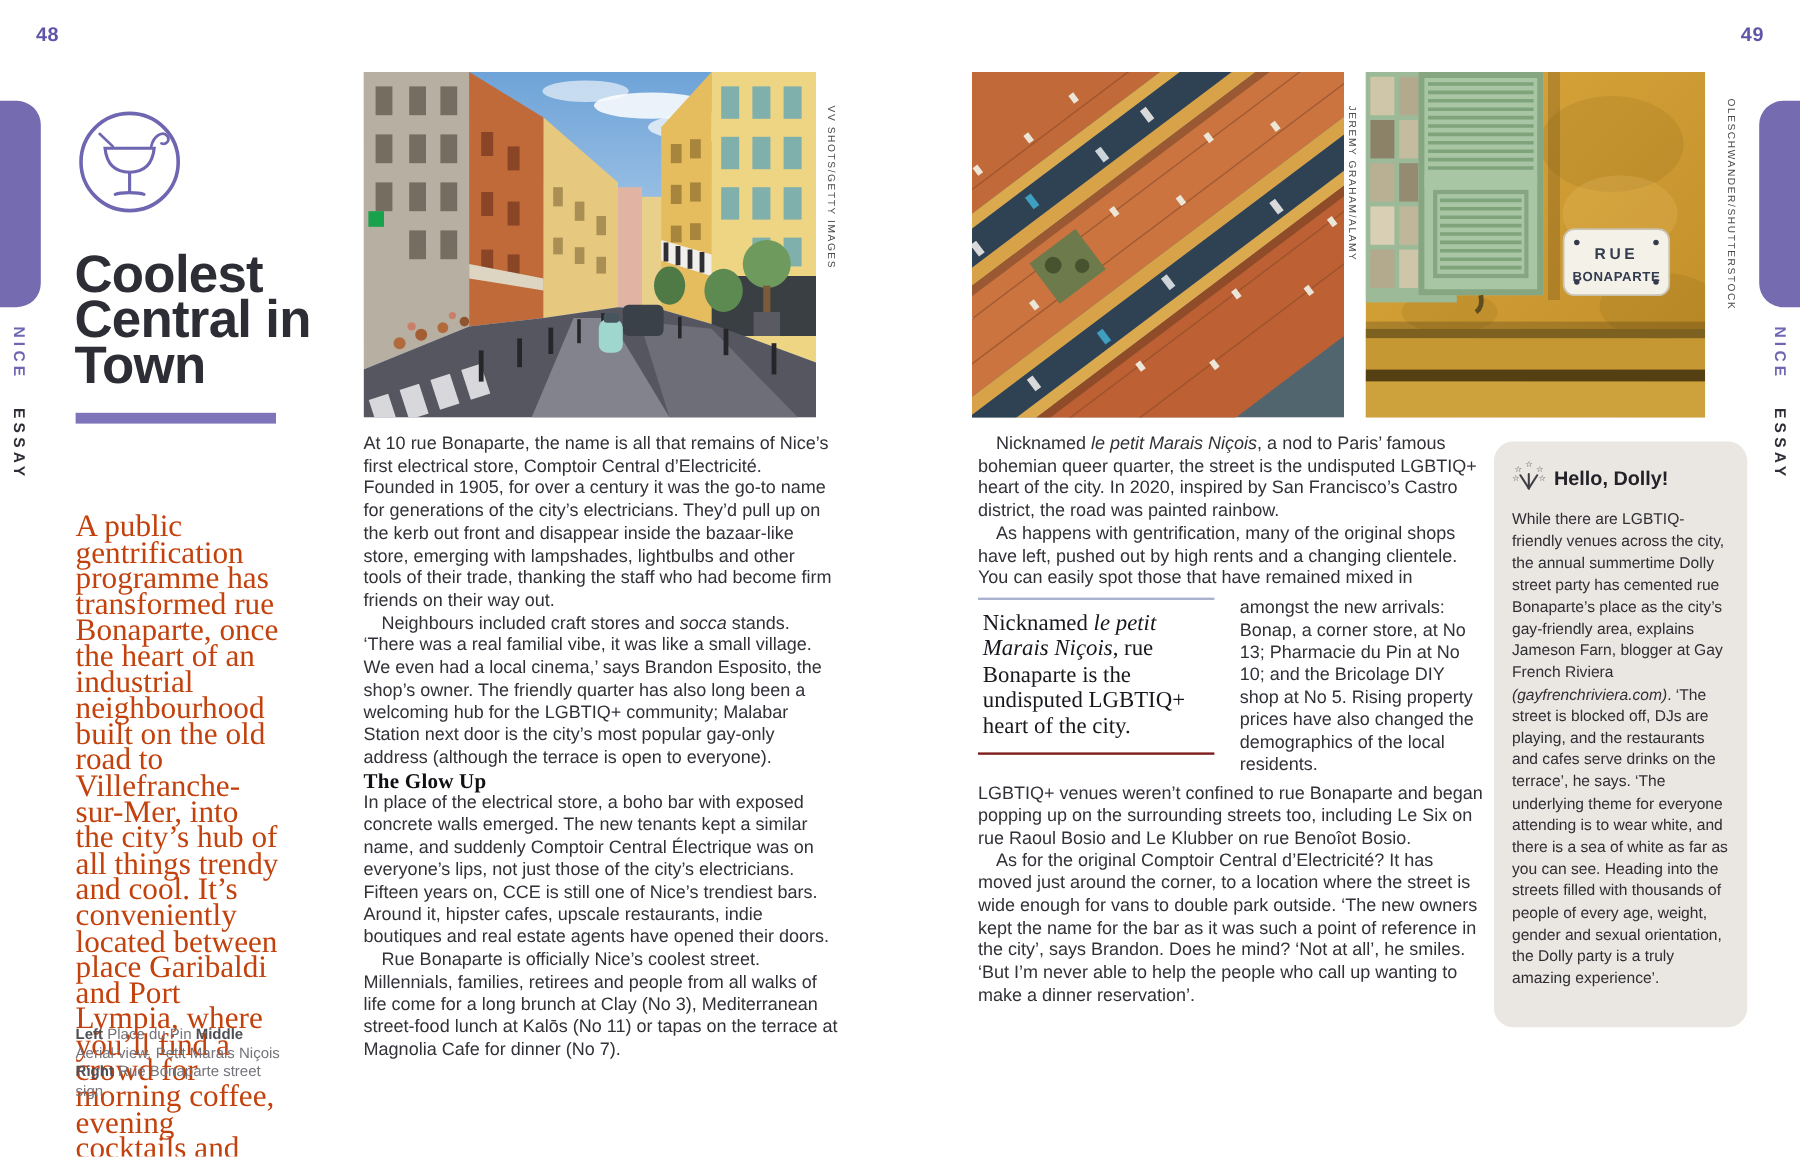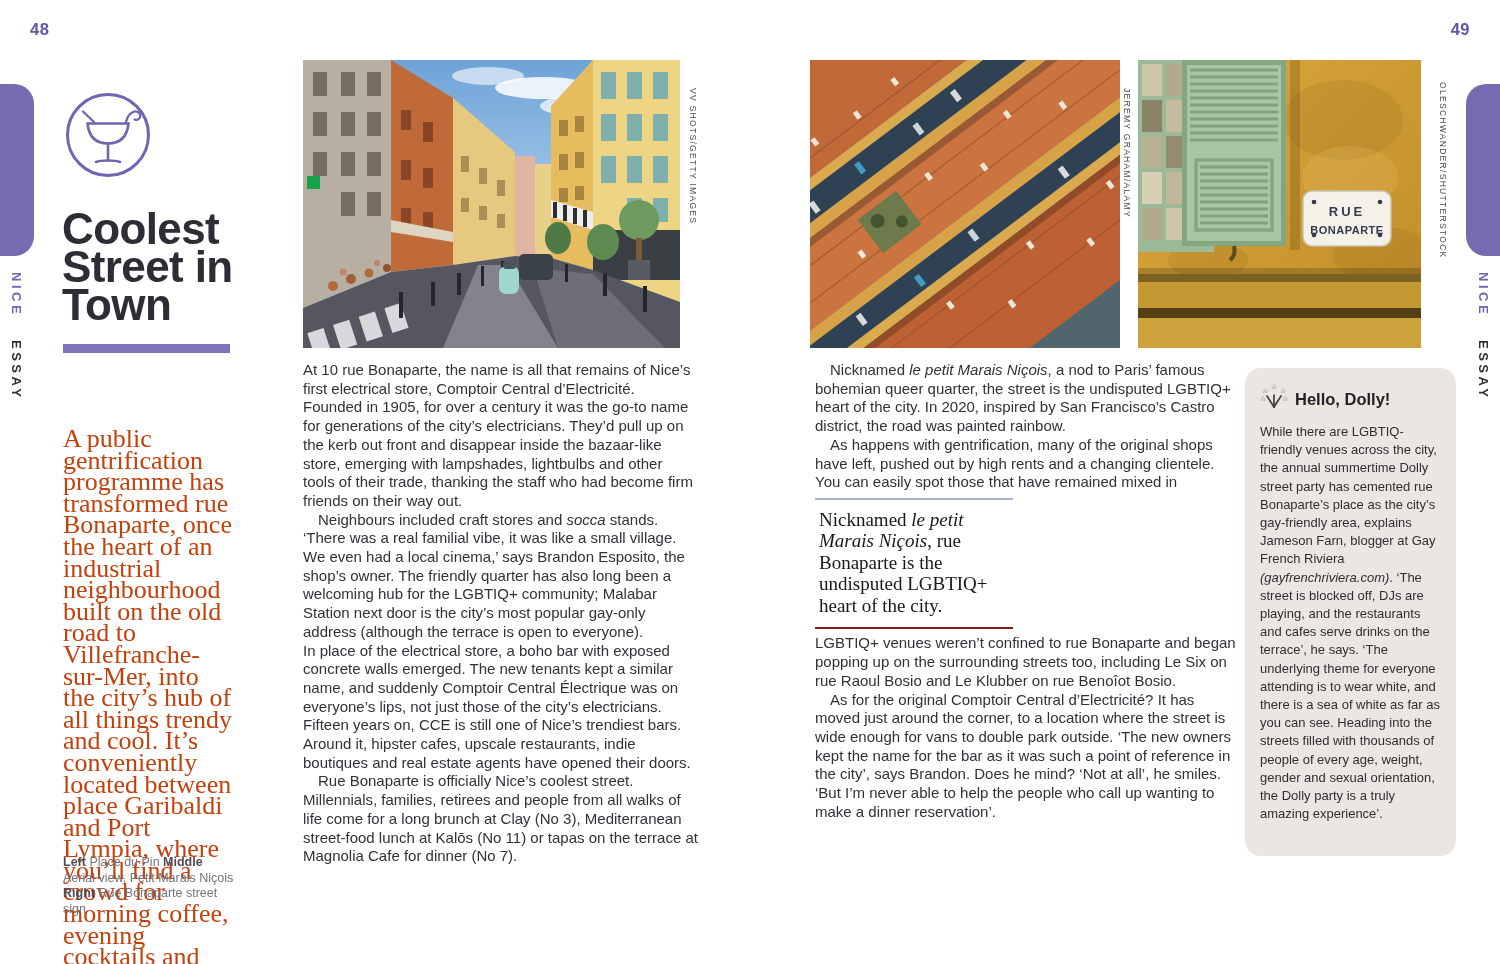--- a/index.html
+++ b/index.html
@@ -84,21 +84,21 @@
       <path d="M23.5,32.5 C25,47 33,52.5 44,52.5 C55,52.5 63,47 64.5,32.5 Z" stroke-width="2.6"></path>
       <path d="M44,52.5 V68.5" stroke-width="2.6"></path>
       <path d="M32,71 C36.5,69 51.5,69 56,71" stroke-width="2.6"></path>
       <path d="M30,31 L19,20.5" stroke-width="2.2"></path>
       <path d="M62,31 C64,22 72,17.5 75.5,22.5 C78,26.5 74,30 70.5,28.5" stroke-width="2.2"></path>
     </svg>
   </div>
 
   <h1 class="title">
     <span>Coolest</span>
-    <span>Street in</span>
+    <span>Central in</span>
     <span>Town</span>
   </h1>
   <div class="title-bar"></div>
 
   <div class="intro">A public gentrification programme has transformed rue Bonaparte, once the heart of an industrial neighbourhood built on the old road to Villefranche-sur-Mer, into the city’s hub of all things trendy and cool. It’s conveniently located between place Garibaldi and Port Lympia, where you’ll find a crowd for morning coffee, evening cocktails and everything in between.</div>
 
   <div class="caption">
     <b>Left</b><span> Place du Pin </span><b>Middle</b><span> Aerial view, Petit Marais Niçois </span><b>Right</b><span> Rue Bonaparte street sign</span>
   </div>
 
@@ -220,20 +220,21 @@
       <circle cx="336" cy="160" r="20" fill="#6f9a5d"></circle>
       <rect x="333" y="178" width="6" height="26" fill="#7c5a3a"></rect>
       <rect x="325" y="200" width="22" height="20" fill="#5a5a62"></rect>
     </svg>
   </div>
   <div class="credit credit-street">VV SHOTS/GETTY IMAGES</div>
 
   <div class="col col-left">
     <p>At 10 rue Bonaparte, the name is all that remains of Nice’s first electrical store, Comptoir Central d’Electricité. Founded in 1905, for over a century it was the go-to name for generations of the city’s electricians. They’d pull up on the kerb out front and disappear inside the bazaar-like store, emerging with lampshades, lightbulbs and other tools of their trade, thanking the staff who had become firm friends on their way out.</p>
     <p class="indent"><span>Neighbours included craft stores and </span><span class="ital">socca</span><span> stands. ‘There was a real familial vibe, it was like a small village. We even had a local cinema,’ says Brandon Esposito, the shop’s owner. The friendly quarter has also long been a welcoming hub for the LGBTIQ+ community; Malabar Station next door is the city’s most popular gay-only address (although the terrace is open to everyone).</span></p>
+    <p class="sechead">The Glow Up</p>
     <p>In place of the electrical store, a boho bar with exposed concrete walls emerged. The new tenants kept a similar name, and suddenly Comptoir Central Électrique was on everyone’s lips, not just those of the city’s electricians. Fifteen years on, CCE is still one of Nice’s trendiest bars. Around it, hipster cafes, upscale restaurants, indie boutiques and real estate agents have opened their doors.</p>
     <p class="indent">Rue Bonaparte is officially Nice’s coolest street. Millennials, families, retirees and people from all walks of life come for a long brunch at Clay (No 3), Mediterranean street-food lunch at Kalōs (No 11) or tapas on the terrace at Magnolia Cafe for dinner (No 7).</p>
   </div>
 
   <div class="page-num right">49</div>
 
   <div class="tab tab-right"></div>
   <div class="edge-label edge-right">
     <span class="region">NICE</span>
     <span class="section">ESSAY</span>
@@ -361,20 +362,21 @@
       <rect x="0" y="258" width="283" height="30" fill="#cda23c"></rect>
     </svg>
   </div>
   <div class="credit credit-sign">OLESCHWANDER/SHUTTERSTOCK</div>
 
   <div class="col col-right">
     <p class="indent"><span>Nicknamed </span><span class="ital">le petit Marais Niçois</span><span>, a nod to Paris’ famous bohemian queer quarter, the street is the undisputed LGBTIQ+ heart of the city. In 2020, inspired by San Francisco’s Castro district, the road was painted rainbow.</span></p>
     <p class="indent">As happens with gentrification, many of the original shops have left, pushed out by high rents and a changing clientele. You can easily spot those that have remained mixed in</p>
     <div class="wrap-row">
       <div class="pull-quote"><span>Nicknamed </span><span class="ital">le petit Marais Niçois</span><span>, rue Bonaparte is the undisputed LGBTIQ+ heart of the city.</span></div>
+      <div class="wrap-text">amongst the new arrivals: Bonap, a corner store, at No 13; Pharmacie du Pin at No 10; and the Bricolage DIY shop at No 5. Rising property prices have also changed the demographics of the local residents.</div>
     </div>
     <p>LGBTIQ+ venues weren’t confined to rue Bonaparte and began popping up on the surrounding streets too, including Le Six on rue Raoul Bosio and Le Klubber on rue Benoîot Bosio.</p>
     <p class="indent">As for the original Comptoir Central d’Electricité? It has moved just around the corner, to a location where the street is wide enough for vans to double park outside. ‘The new owners kept the name for the bar as it was such a point of reference in the city’, says Brandon. Does he mind? ‘Not at all’, he smiles. ‘But I’m never able to help the people who call up wanting to make a dinner reservation’.</p>
   </div>
 
   <div class="dolly">
     <div class="dolly-head">
       <span>
         <svg width="28" height="28" viewBox="0 0 28 28">
           <g stroke="#3f3f45" stroke-width="1.7" stroke-linecap="round" fill="none">

